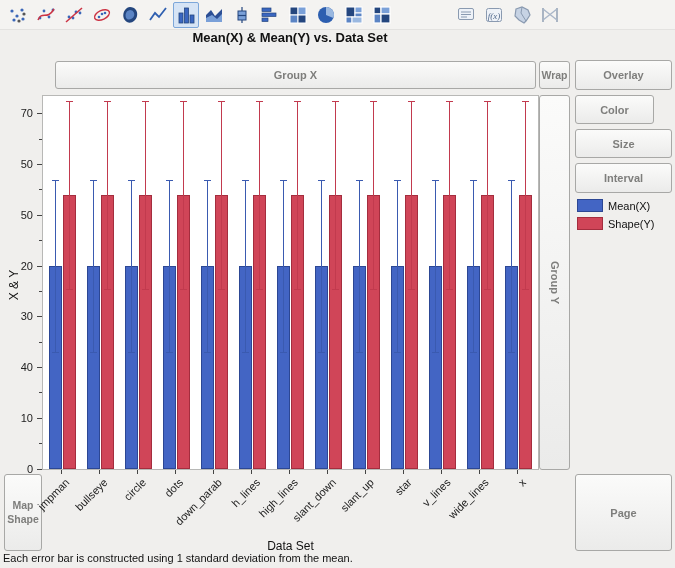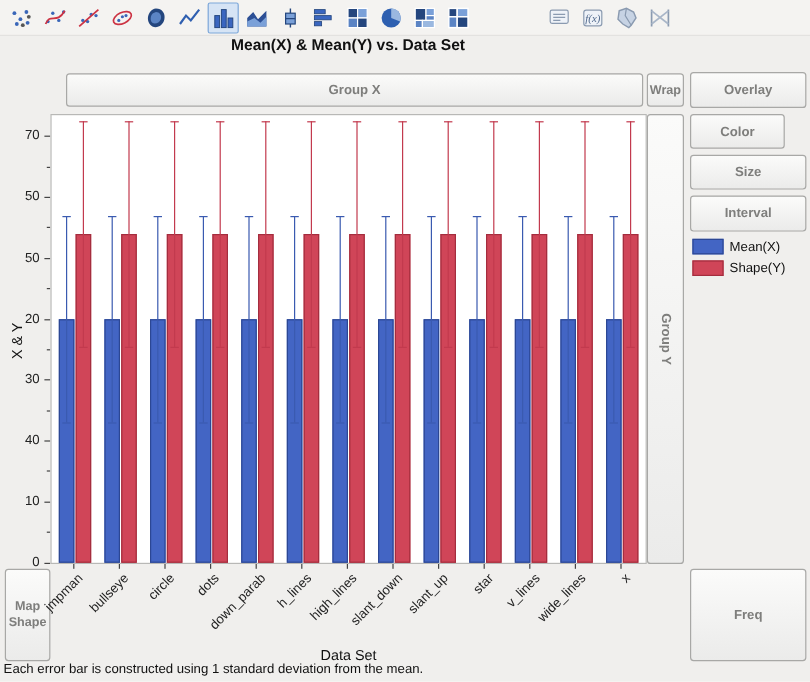--- a/index.html
+++ b/index.html
@@ -232,21 +232,21 @@
   <div class="zone iz">
     <span>Interval</span>
   </div>
   <div class="zone gy">
     <span class="vtext">Group Y</span>
   </div>
   <div class="zone ms">
     <span>Map Shape</span>
   </div>
   <div class="zone pg">
-    <span>Freq</span>
+    <span>Page</span>
   </div>
 
   <div class="legend">
       <div class="lgrow">
         <span class="lgsw" style="background: rgb(67, 101, 196); border-color: rgb(44, 71, 148);"></span>
         <span class="lglb">Mean(X)</span>
       </div>
       <div class="lgrow">
         <span class="lgsw" style="background: rgb(208, 69, 88); border-color: rgb(164, 45, 62);"></span>
         <span class="lglb">Shape(Y)</span>

